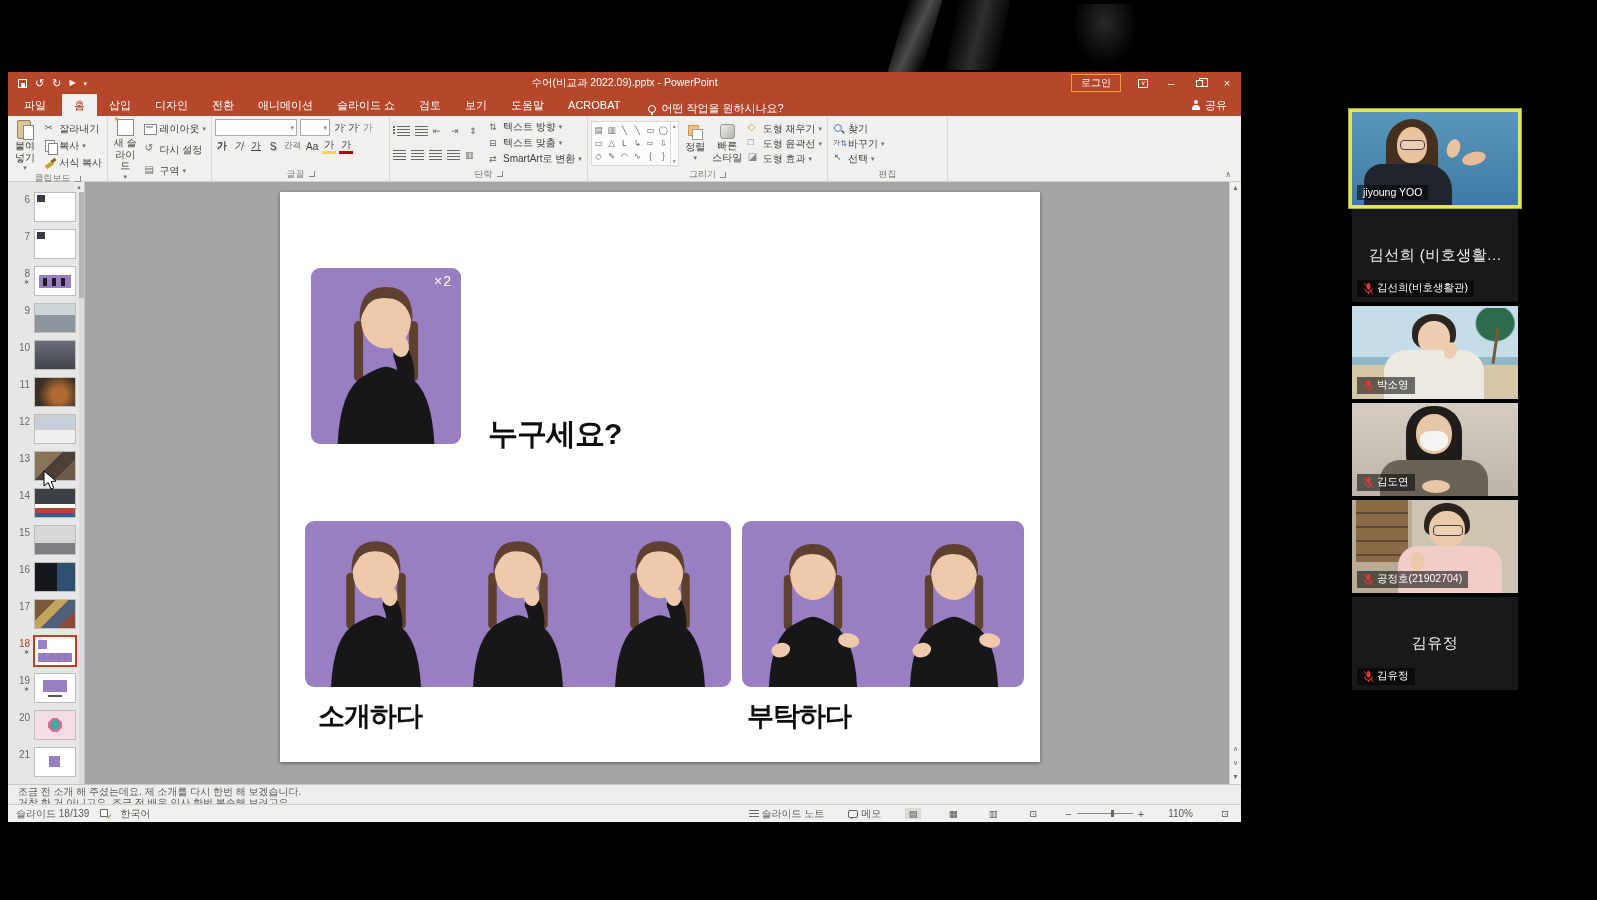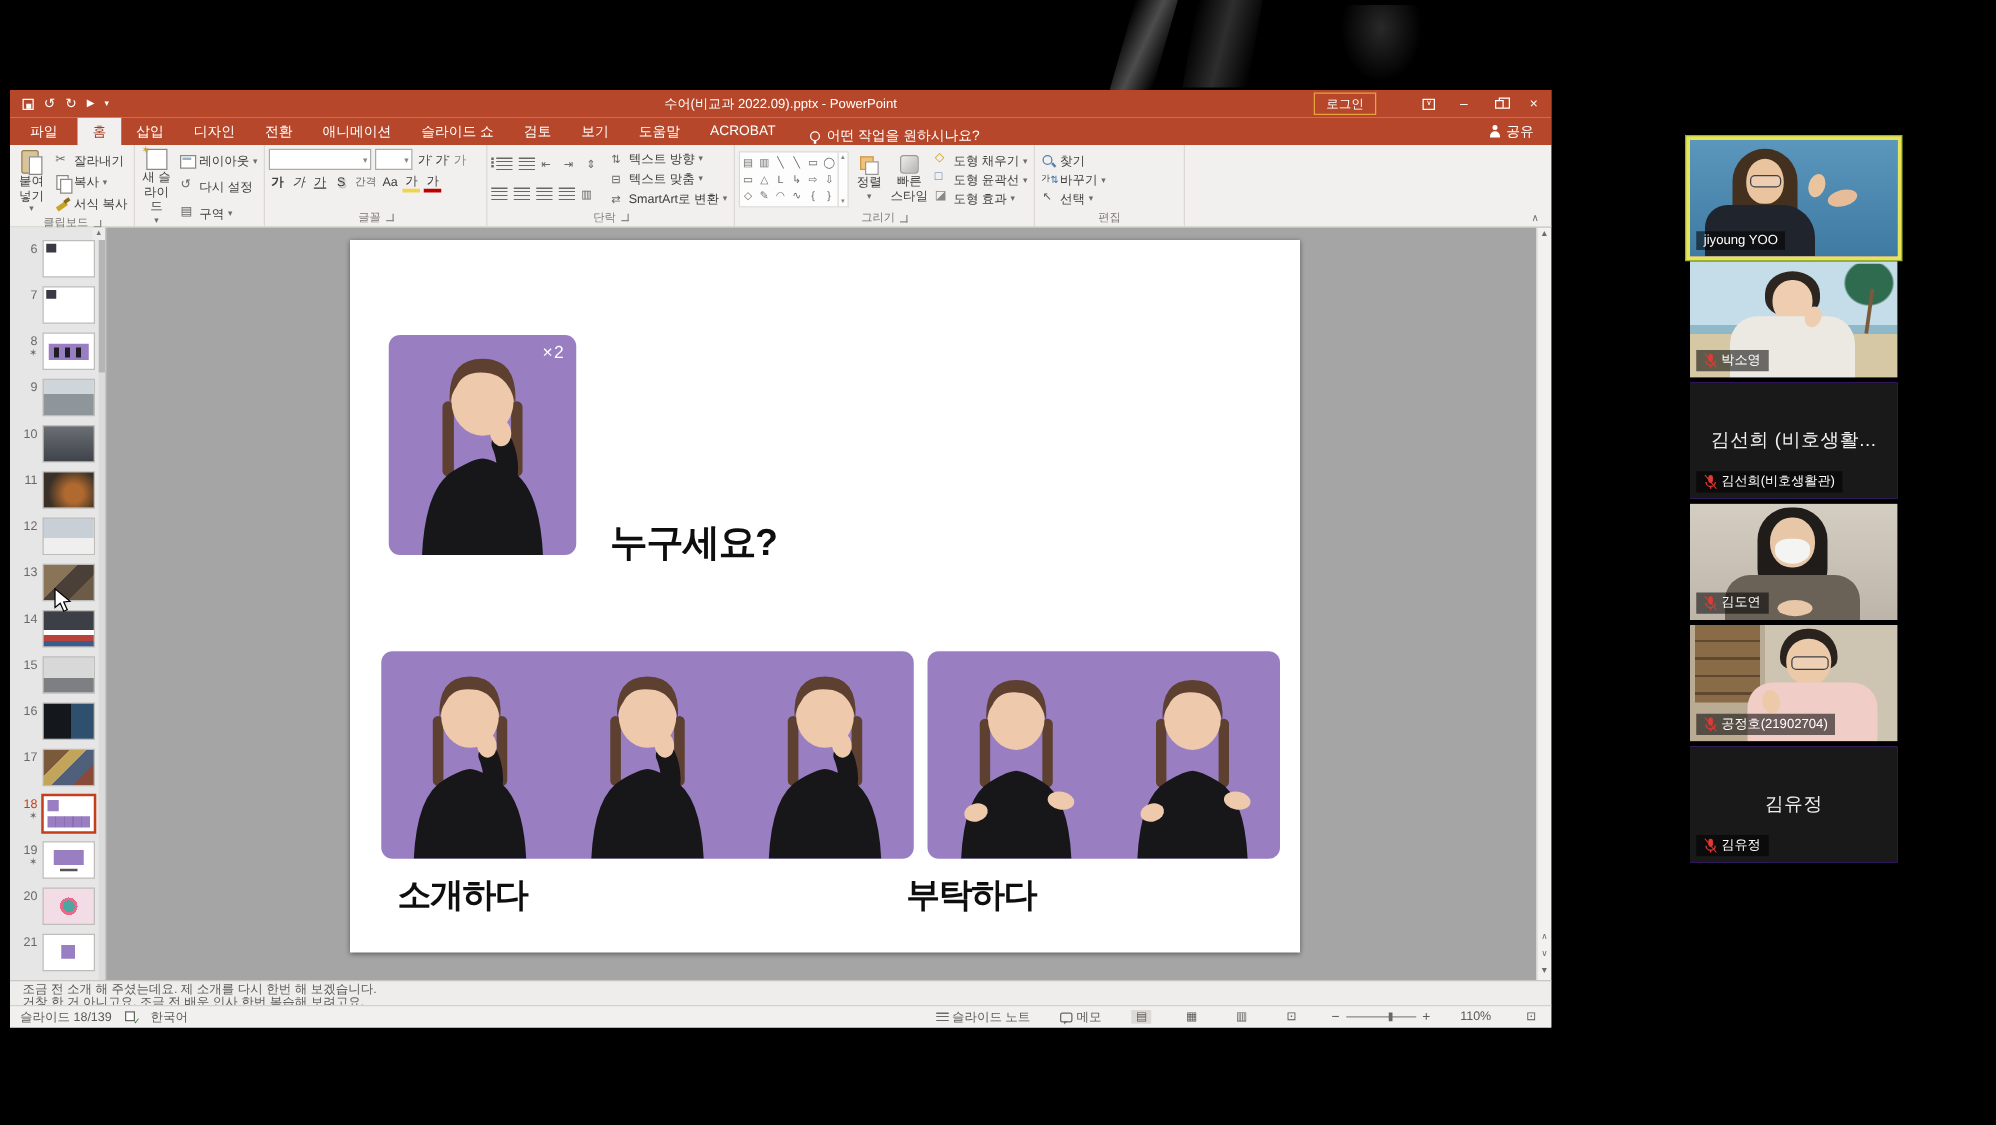--- a/index.html
+++ b/index.html
@@ -18,21 +18,21 @@
 
   
   .titlebar{position:relative;height:22px;background:#b7472a;color:#fff;display:flex;align-items:center;}
   .qat{display:flex;align-items:center;gap:8px;padding-left:10px;z-index:2;}
   .q-ic{font-size:11px;line-height:1;color:#fff;cursor:default;}
   .q-save{width:9px;height:9px;border:1px solid #fff;position:relative;}
   .q-save::after{content:"";position:absolute;left:2px;bottom:0;width:4px;height:4px;background:#fff;}
   .q-caret{font-size:7px;}
   .tb-title{position:absolute;left:0;right:0;text-align:center;font-size:10.5px;color:#fff;}
   .tb-right{margin-left:auto;display:flex;align-items:center;height:100%;z-index:2;}
-  .login-btn{border:1px solid #e8a33b;padding:1px 9px;font-size:10px;margin-right:28px;cursor:pointer;}
+  .login-btn{border:1px solid #e8a33b;padding:1px 9px;font-size:10px;margin-right:8px;cursor:pointer;}
   .wc{width:28px;height:100%;display:flex;align-items:center;justify-content:center;font-size:11px;cursor:pointer;}
   .ic-ribopt{width:10px;height:9px;border:1px solid #fff;position:relative;}
   .ic-ribopt::after{content:"∨";position:absolute;left:2px;top:-1px;font-size:6px;color:#fff;}
   .ic-restore{width:7px;height:7px;border:1px solid #fff;position:relative;background:#b7472a;}
   .ic-restore::before{content:"";position:absolute;left:2px;top:-3px;width:7px;height:7px;border:1px solid #fff;z-index:-1;}
 
   
   .tabrow{height:22px;background:#b7472a;display:flex;align-items:stretch;color:#fff;font-size:11px;}
   .file-tab{padding:0 16px;display:flex;align-items:center;cursor:pointer;}
   .tabs{display:flex;align-items:stretch;}
@@ -167,21 +167,21 @@
   .pimg{position:absolute;background:#997fc2;border-radius:9px;overflow:hidden;}
   .pimg-top{left:31px;top:76px;width:150px;height:176px;}
   .badge{position:absolute;right:9px;top:5px;color:#fff;font-size:14px;letter-spacing:1px;}
   .stitle{position:absolute;left:208px;top:222px;font-size:30px;font-weight:800;color:#0e0e0e;letter-spacing:-1px;}
   .panelL{left:25px;top:329px;width:426px;height:166px;}
   .panelR{left:462px;top:329px;width:282px;height:166px;}
   .figrow{position:absolute;inset:0;display:flex;justify-content:space-around;align-items:flex-end;}
   .fig{display:block;}
   .scap{position:absolute;font-size:27px;font-weight:800;color:#0e0e0e;letter-spacing:-1px;}
   .scapL{left:38px;top:506px;}
-  .scapR{left:445px;top:506px;font-family:Liberation Mono, monospace;}
+  .scapR{left:467px;top:506px;font-family:Liberation Mono, monospace;}
 
   
   .notes{height:20px;background:#eeedec;border-top:1px solid #c8c6c3;padding:2px 10px 0;overflow:hidden;cursor:text;}
   .notes div{font-size:10px;line-height:10.5px;color:#5c5a57;white-space:nowrap;}
   .statusbar{height:18px;background:#f1f0ee;border-top:1px solid #d3d1ce;display:flex;align-items:center;padding:0 8px;font-size:10px;color:#5c5a57;}
   .sb-left{display:flex;align-items:center;gap:10px;}
   .ic-spell{width:11px;height:11px;position:relative;}
   .ic-spell::before{content:"";position:absolute;left:1px;top:1px;right:2px;bottom:2px;border:1px solid #6a6865;background:#fff;}
   .ic-spell::after{content:"✓";position:absolute;right:-2px;bottom:-2px;font-size:7px;color:#2e7d32;}
   .sb-right{margin-left:auto;display:flex;align-items:center;gap:24px;}
@@ -191,21 +191,21 @@
   .ic-memo::after{content:"";position:absolute;left:2px;bottom:-3px;width:3px;height:3px;background:#6a6865;clip-path:polygon(0 0,100% 0,0 100%);}
   .vic{font-size:9.5px;color:#5c5a57;cursor:pointer;width:16px;text-align:center;}
   .vic.on{background:#dcdad7;}
   .zoomctl{display:flex;align-items:center;gap:5px;}
   .zminus,.zplus{cursor:pointer;font-size:11px;}
   .zslider{width:56px;height:1px;background:#8a8886;position:relative;cursor:pointer;}
   .zthumb{position:absolute;left:62%;top:-3px;width:3px;height:7px;background:#6a6865;}
 
   
   .sidebar{position:absolute;left:1352px;top:112px;width:166px;}
-  .tile{position:relative;width:166px;height:93px;background:#6d28d9;margin-bottom:4px;overflow:hidden;cursor:pointer;}
+  .tile{position:relative;width:166px;height:93px;background:#701a75;margin-bottom:4px;overflow:hidden;cursor:pointer;}
   .tile.active{box-shadow:0 0 0 3px #e6e45c,0 0 0 4px #9ab12f;}
   .scene{position:absolute;inset:0;overflow:hidden;}
   .name .scene{background:#191919;}
   .scene i{position:absolute;display:block;}
   .center-name{position:absolute;inset:0;display:flex;align-items:center;justify-content:center;color:#f0f0f0;font-size:15px;letter-spacing:.5px;}
   .plabel{position:absolute;left:5px;bottom:5px;display:flex;align-items:center;gap:3px;background:rgba(0,0,0,.55);color:#fff;font-size:10.5px;padding:1px 6px 2px;z-index:3;}
   .pmic{flex:none;}
 
   .video-blue .scene{background:linear-gradient(180deg,#5b97bd,#3e7aa1);}
   .video-blue .e2{left:34px;top:7px;width:52px;height:68px;background:#43301f;border-radius:26px 26px 18px 18px;}
@@ -814,41 +814,20 @@
           <i class="e5"></i>
           <i class="e6"></i>
         </div>
 
         <div class="plabel">
 
           <span>jiyoung YOO</span>
         </div>
       </div>
 
-      <div class="tile video-beach">
-        <div class="scene">
-          <i class="e1"></i>
-          <i class="e2"></i>
-          <i class="e3"></i>
-          <i class="e4"></i>
-          <i class="e5"></i>
-          <i class="e6"></i>
-        </div>
-
-        <div class="plabel">
-          <svg class="pmic" width="11" height="13" viewBox="0 0 12 14">
-            <rect x="4" y="1" width="4" height="7" rx="2" fill="#e03a36"></rect>
-            <path d="M2 7 a4 4 0 0 0 8 0" stroke="#e03a36" stroke-width="1.2" fill="none"></path>
-            <line x1="6" y1="11" x2="6" y2="13" stroke="#e03a36" stroke-width="1.2"></line>
-            <line x1="1" y1="1" x2="11" y2="13" stroke="#e03a36" stro="" ke-width="1.6"></line>
-          </svg>
-          <span>박소영</span>
-        </div>
-      </div>
-
       <div class="tile name">
         <div class="scene">
           <i class="e1"></i>
           <i class="e2"></i>
           <i class="e3"></i>
           <i class="e4"></i>
           <i class="e5"></i>
           <i class="e6"></i>
         </div>
         <div class="center-name">김선희 (비호생활...</div>
@@ -856,20 +835,41 @@
           <svg class="pmic" width="11" height="13" viewBox="0 0 12 14">
             <rect x="4" y="1" width="4" height="7" rx="2" fill="#e03a36"></rect>
             <path d="M2 7 a4 4 0 0 0 8 0" stroke="#e03a36" stroke-width="1.2" fill="none"></path>
             <line x1="6" y1="11" x2="6" y2="13" stroke="#e03a36" stroke-width="1.2"></line>
             <line x1="1" y1="1" x2="11" y2="13" stroke="#e03a36" stro="" ke-width="1.6"></line>
           </svg>
           <span>김선희(비호생활관)</span>
         </div>
       </div>
 
+      <div class="tile video-beach">
+        <div class="scene">
+          <i class="e1"></i>
+          <i class="e2"></i>
+          <i class="e3"></i>
+          <i class="e4"></i>
+          <i class="e5"></i>
+          <i class="e6"></i>
+        </div>
+
+        <div class="plabel">
+          <svg class="pmic" width="11" height="13" viewBox="0 0 12 14">
+            <rect x="4" y="1" width="4" height="7" rx="2" fill="#e03a36"></rect>
+            <path d="M2 7 a4 4 0 0 0 8 0" stroke="#e03a36" stroke-width="1.2" fill="none"></path>
+            <line x1="6" y1="11" x2="6" y2="13" stroke="#e03a36" stroke-width="1.2"></line>
+            <line x1="1" y1="1" x2="11" y2="13" stroke="#e03a36" stro="" ke-width="1.6"></line>
+          </svg>
+          <span>박소영</span>
+        </div>
+      </div>
+
       <div class="tile video-mask">
         <div class="scene">
           <i class="e1"></i>
           <i class="e2"></i>
           <i class="e3"></i>
           <i class="e4"></i>
           <i class="e5"></i>
           <i class="e6"></i>
         </div>
 

